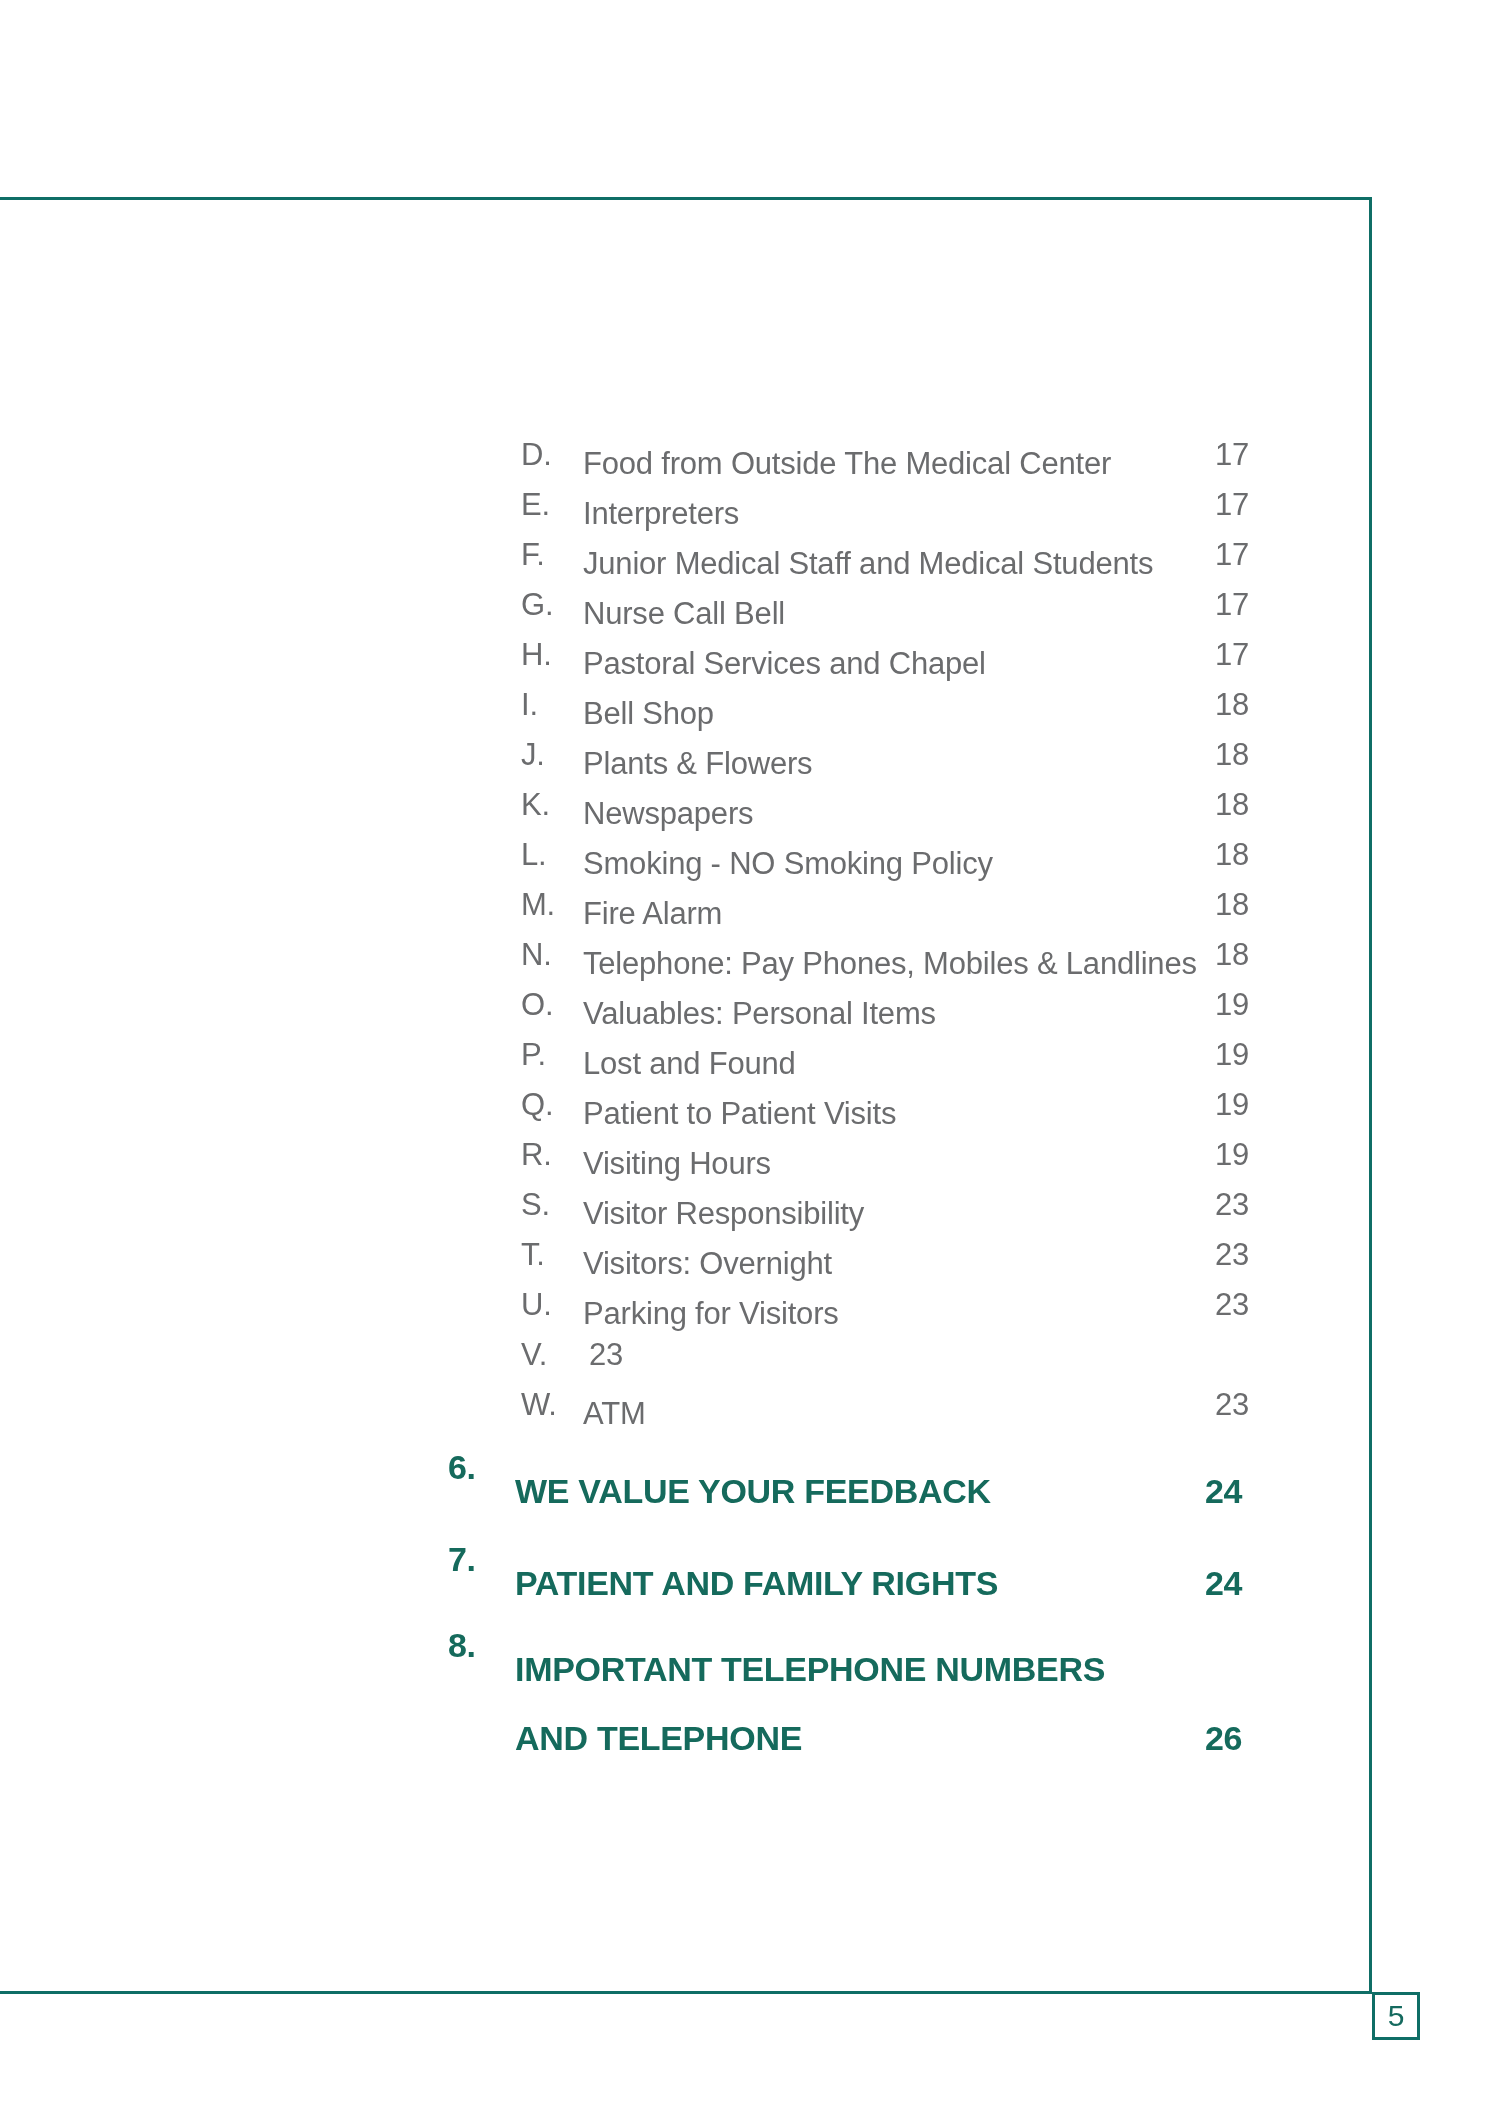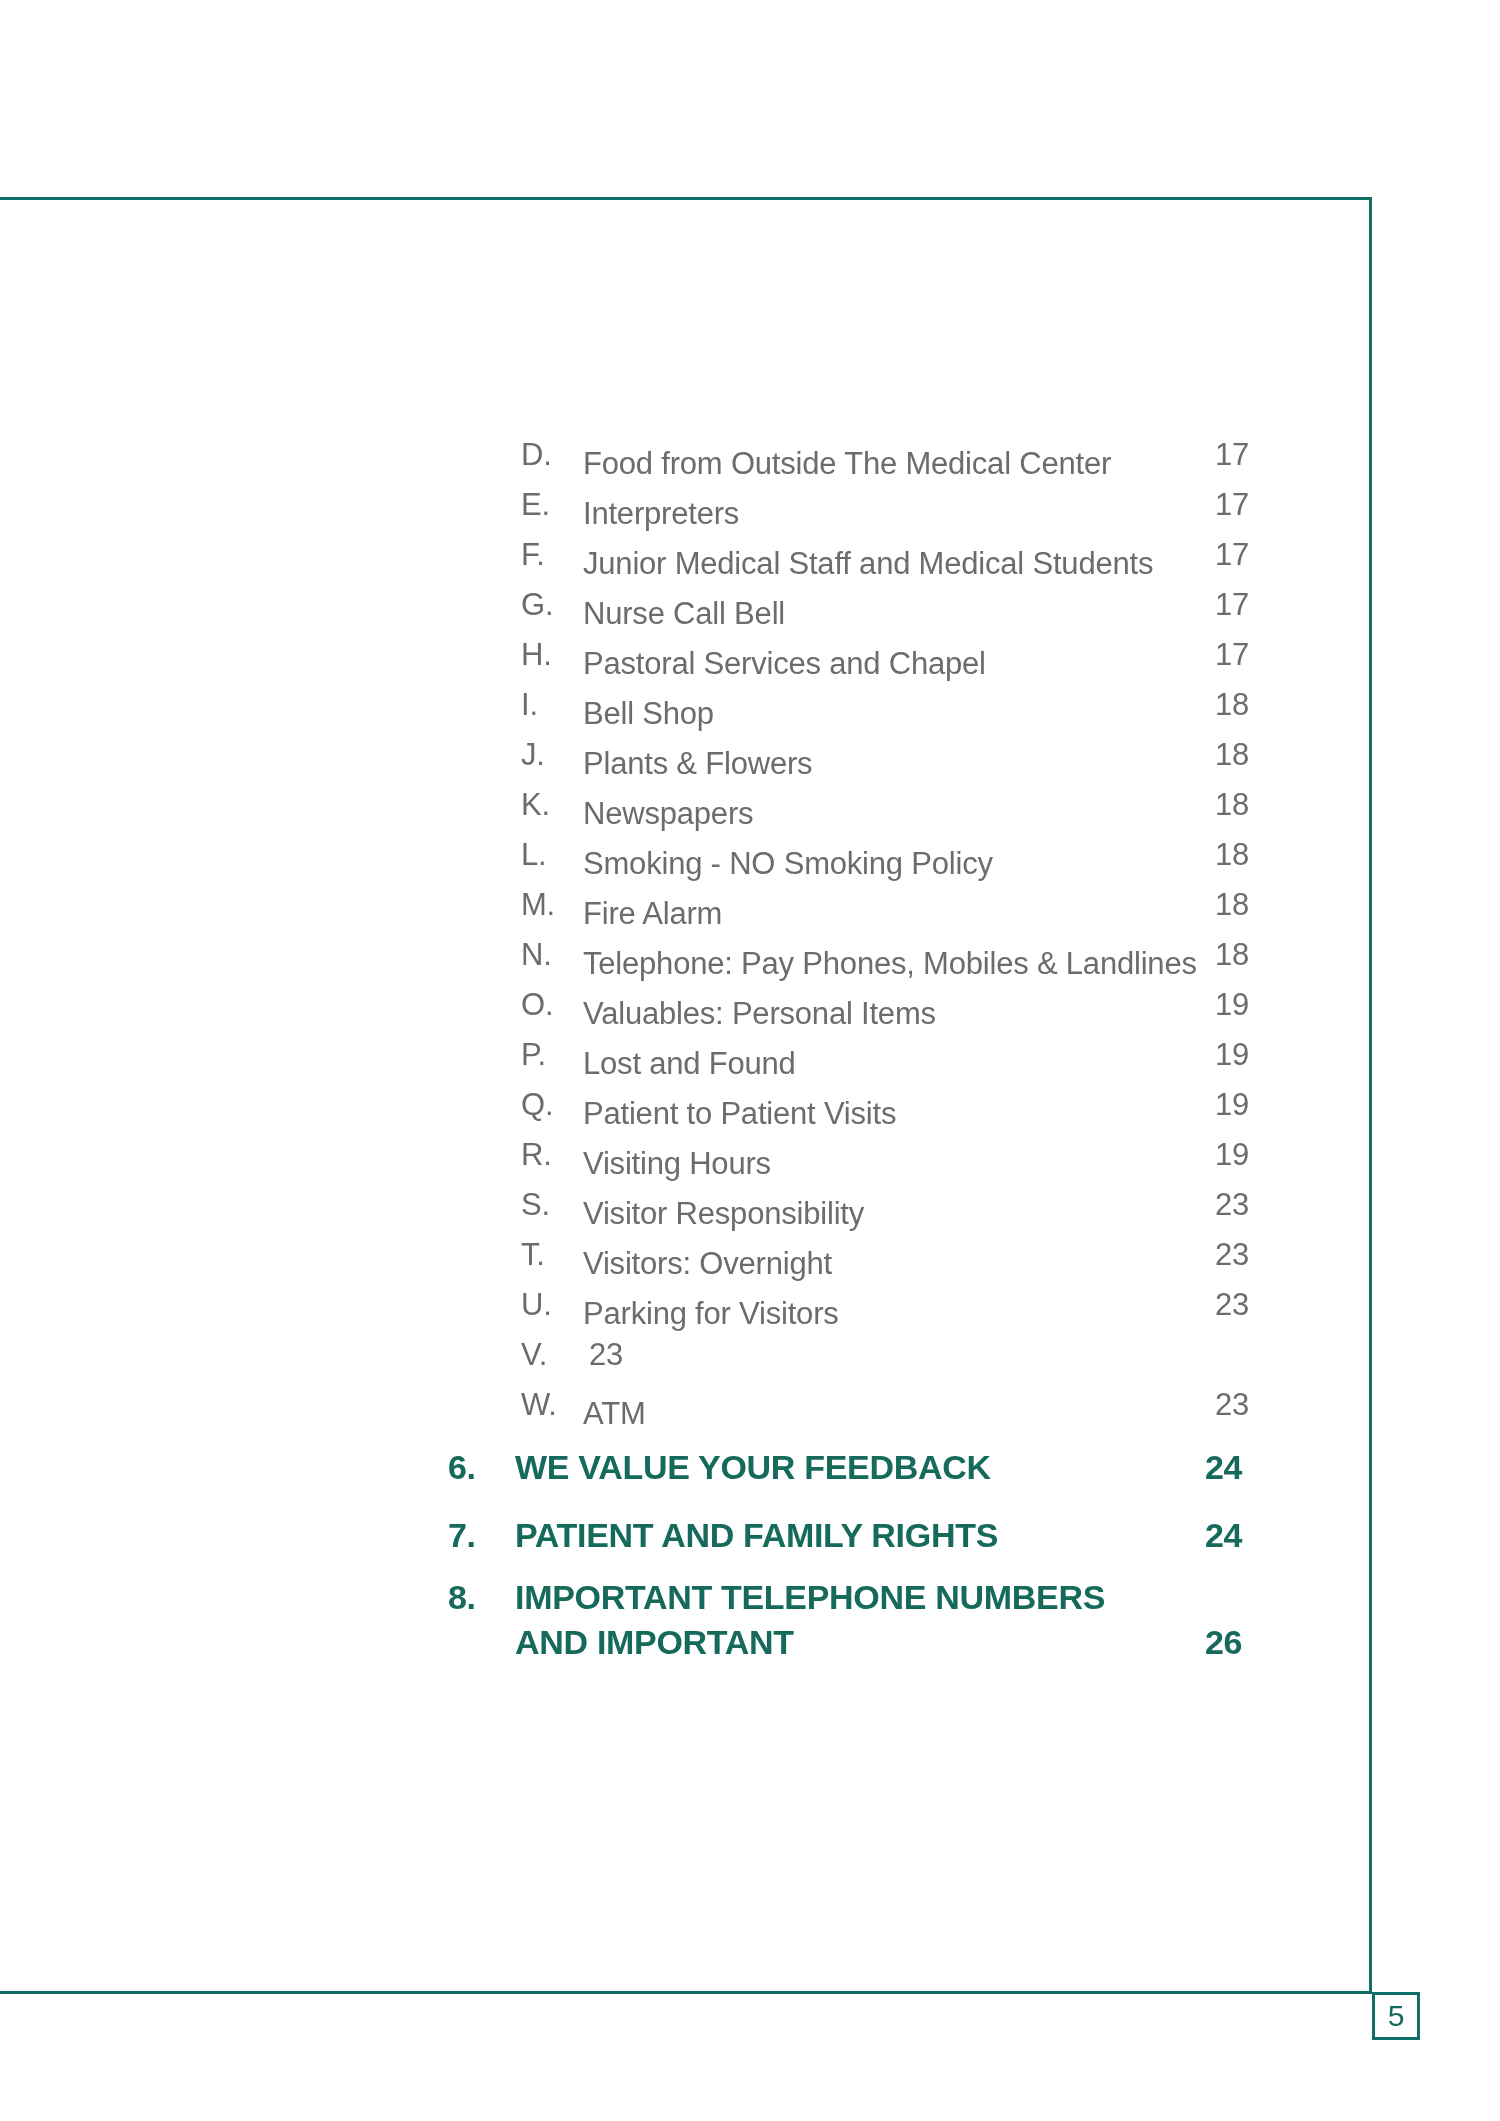--- a/index.html
+++ b/index.html
@@ -91,21 +91,21 @@
     white-space: nowrap;
   }
   .section-row.two-line { line-height: 45px; margin-top: -3px; }
   .section-number {
     width: 67px;
     flex-shrink: 0;
   }
   .section-title {
     flex: 1 1 auto;
   }
-  .section-title span { display: block; }
+  .section-title span { display: block; margin-top: 24px; }
   .section-page {
     flex-shrink: 0;
     min-width: 50px;
     text-align: left;
     align-self: flex-end;
   }
 </style>
 </head>
 <body>
 
@@ -256,17 +256,17 @@
         <span>PATIENT AND FAMILY RIGHTS</span>
 
       </span>
       <span class="section-page">24</span>
     </div>
 
     <div class="section-row two-line">
       <span class="section-number">8.</span>
       <span class="section-title">
         <span>IMPORTANT TELEPHONE NUMBERS</span>
-        <span>AND IMPORTANT</span>
+        <span>AND TELEPHONE</span>
       </span>
       <span class="section-page">26</span>
     </div>
   </div>
 
 </body></html>

